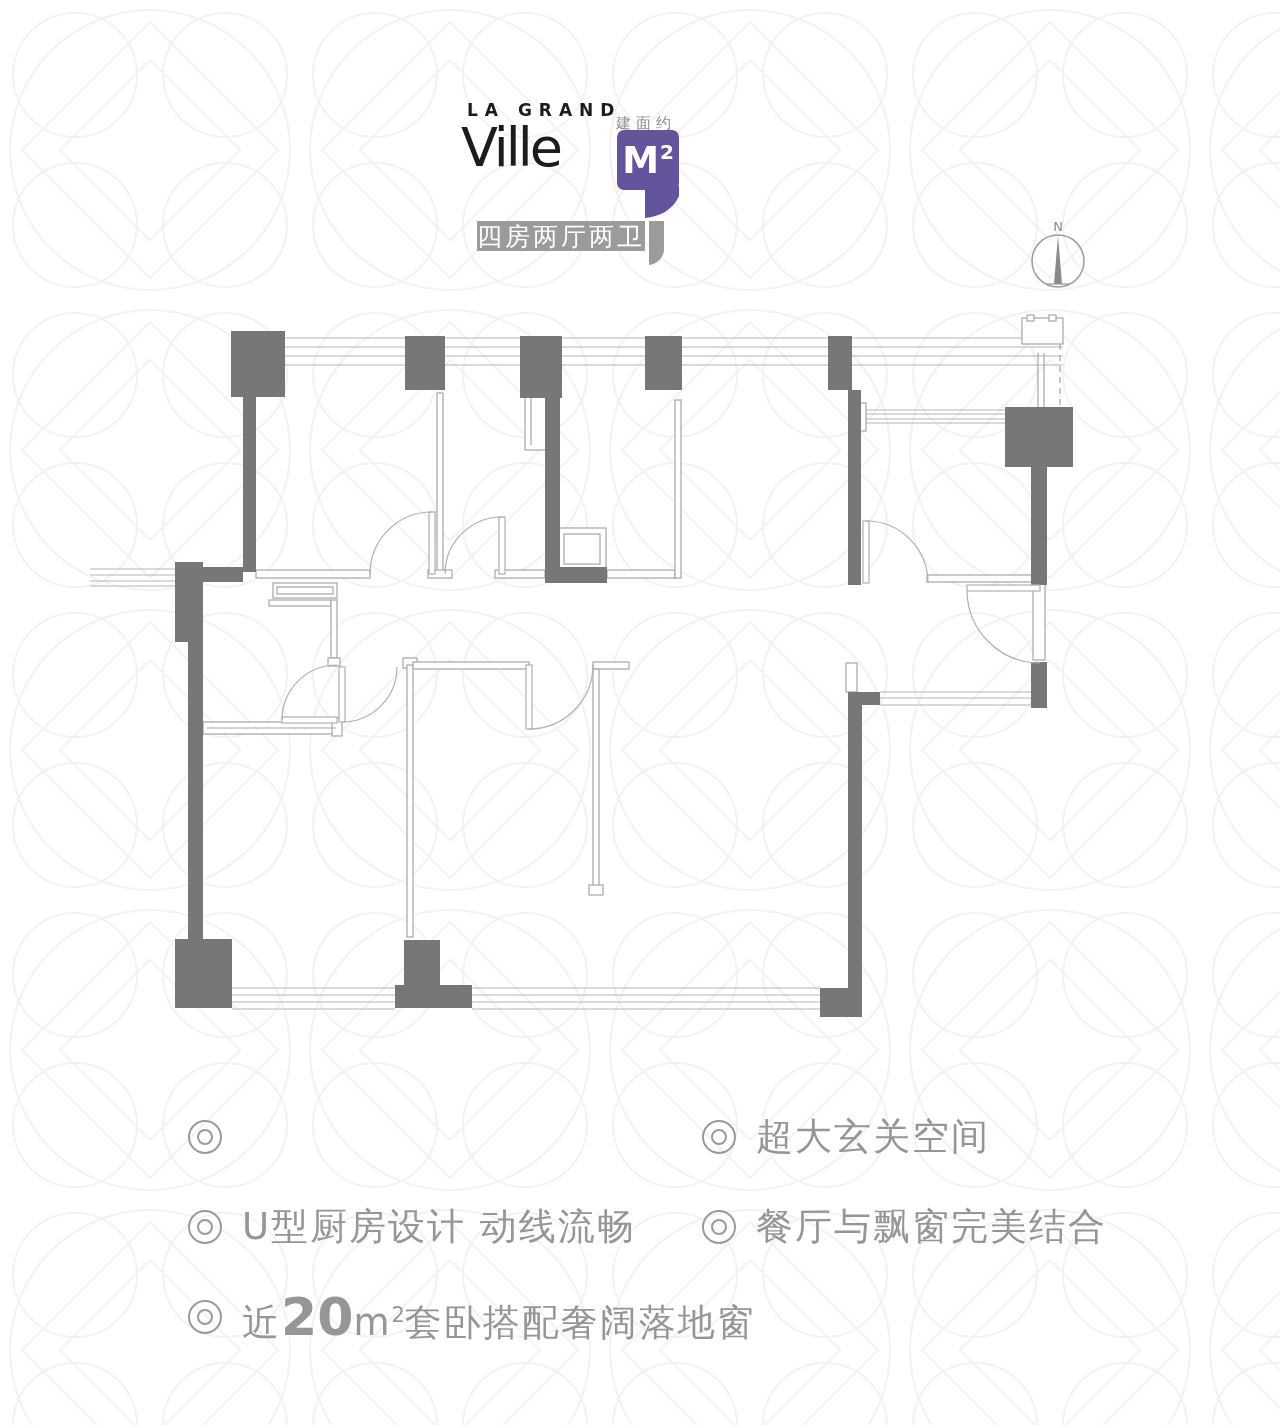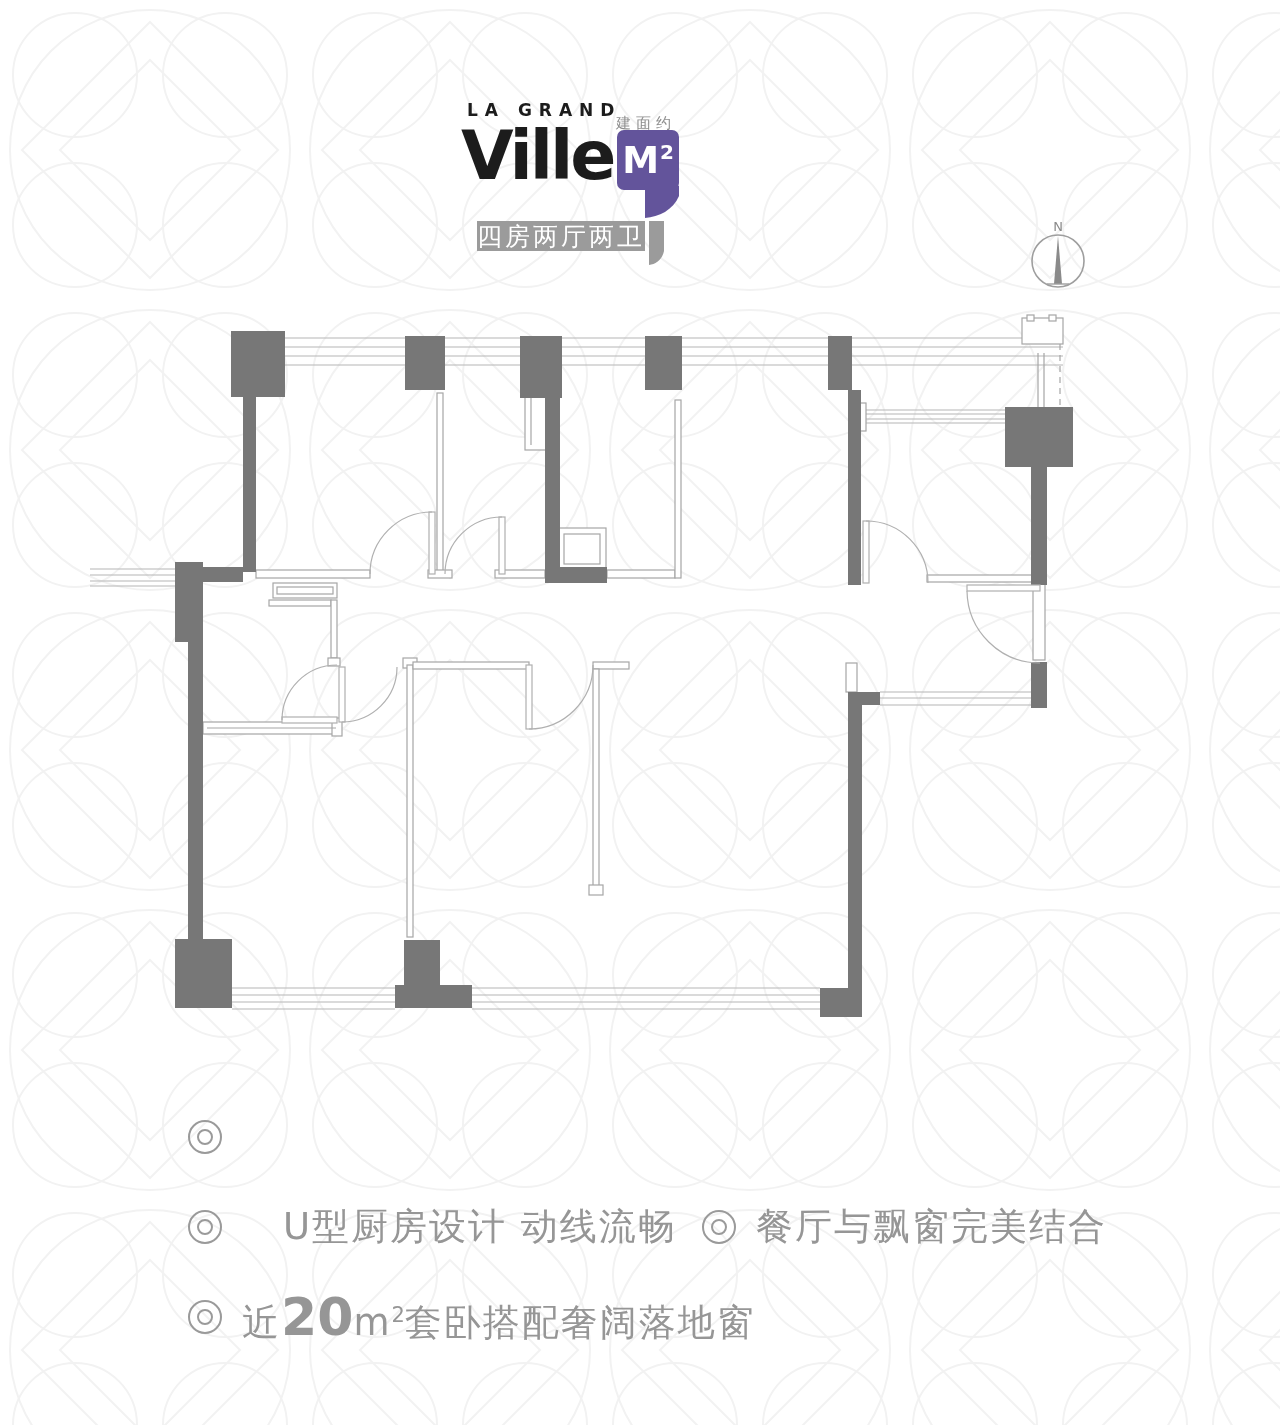--- a/index.html
+++ b/index.html
@@ -5,21 +5,21 @@
   html,body{margin:0;padding:0;background:#fff;}
   #stage{position:relative;width:1280px;height:1425px;background:#ffffff;overflow:hidden;
          font-family:"DejaVu Sans",sans-serif;}
   svg{display:block;}
   .abs{position:absolute;}
 
   
   .area-number{left:208px;top:58px;font-size:218px;line-height:1;font-weight:600;
                letter-spacing:-14px;color:#1c1c1c;}
   .brand-top{left:467px;top:100px;font-size:17px;font-weight:700;letter-spacing:7px;color:#1c1c1c;}
-  .brand-main{left:461px;top:116px;font-size:68px;font-weight:700;letter-spacing:-3px;color:#1c1c1c;}
+  .brand-main{left:461px;top:116px;font-size:54px;font-weight:400;letter-spacing:-3px;color:#1c1c1c;}
   .unit-label{left:616px;top:114px;font-size:15px;letter-spacing:5px;color:#8d8d8d;}
   .m2-badge{left:617px;top:130px;width:62px;height:60px;background:#63549b;border-radius:7px;
             display:flex;align-items:center;justify-content:center;color:#fff;}
   .m2-badge .m{font-size:37px;font-weight:700;line-height:1;}
   .m2-badge .sup{font-size:20px;font-weight:700;line-height:1;margin:-16px 0 0 1px;}
   .layout-badge{left:477px;top:221px;width:168px;height:30px;background:#9b9b9b;color:#fff;
                 display:flex;align-items:center;justify-content:center;font-size:25px;
                 letter-spacing:3px;}
 
   
@@ -180,24 +180,30 @@
   <svg class="abs" style="left:649px;top:221px;" width="22" height="46">
     <path d="M0,0 H15 V30 C13,39 7,43 0,44 Z" fill="#9b9b9b"></path>
   </svg>
 
   <div class="abs feat-row" style="left:188px;top:1108px;width:1000px;">
     <div class="feat" style="width:514px;">
       <span class="bullet">
           <i></i>
         </span>
     </div>
+    <div class="feat">
+      <span class="bullet">
+          <i></i>
+        </span>
+      <span class="feat-text">超大玄关空间</span>
+    </div>
   </div>
 
   <div class="abs feat-row" style="left:188px;top:1198px;width:1000px;">
-    <div class="feat" style="width:514px;gap:41px;">
+    <div class="feat" style="width:514px;">
       <span class="bullet">
           <i></i>
         </span>
       <span class="feat-text">U型厨房设计 动线流畅</span>
     </div>
     <div class="feat">
       <span class="bullet">
           <i></i>
         </span>
       <span class="feat-text">餐厅与飘窗完美结合</span>

